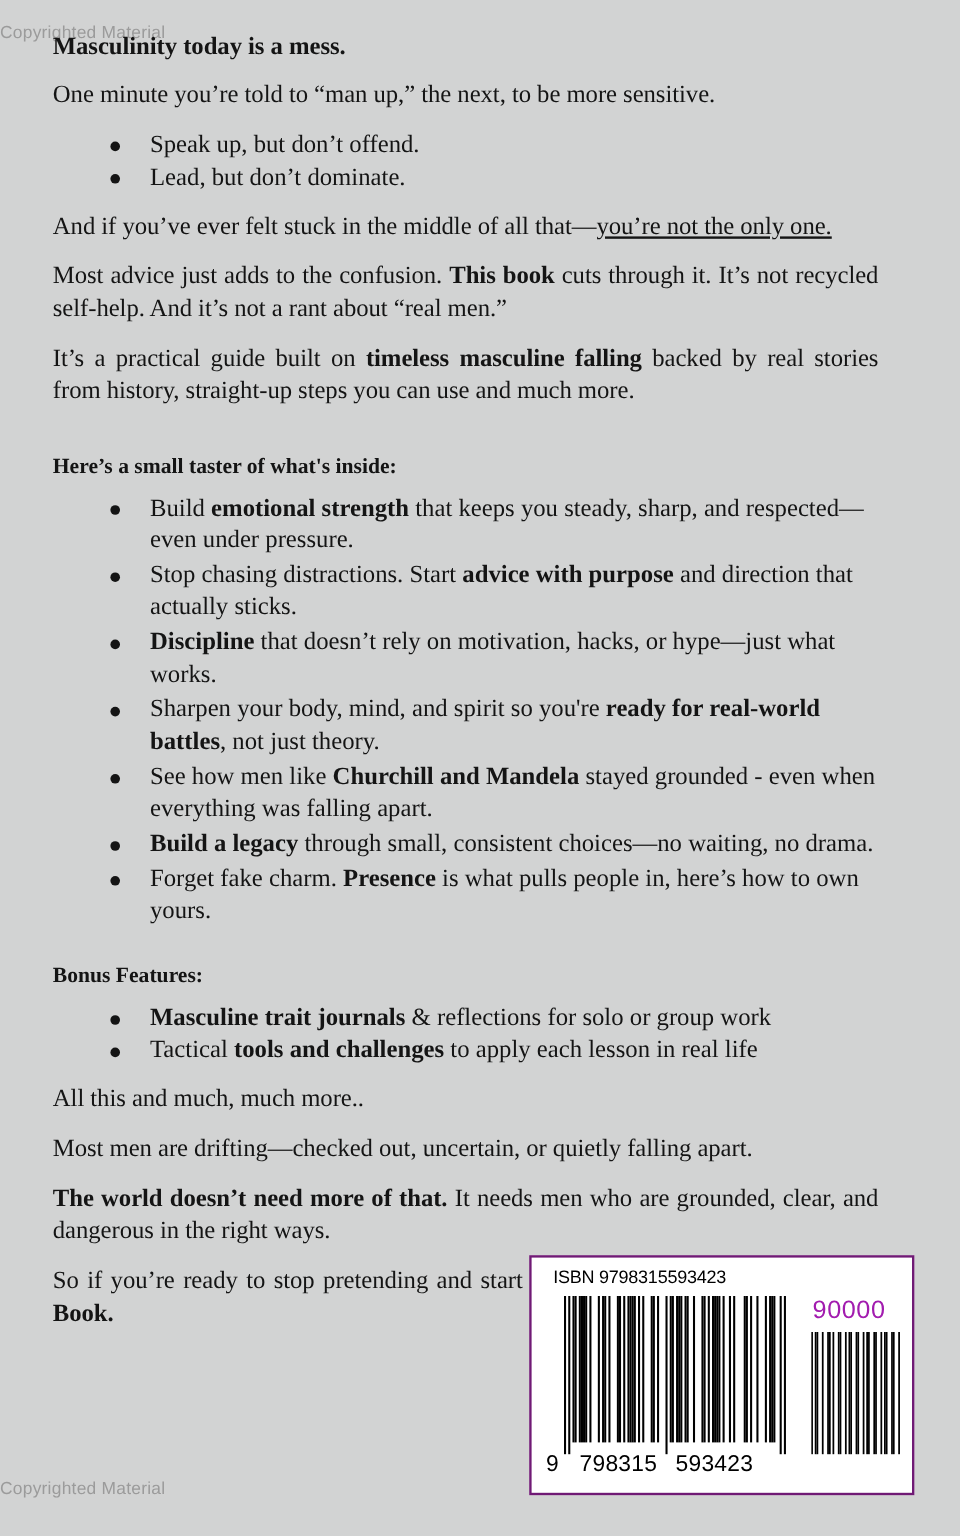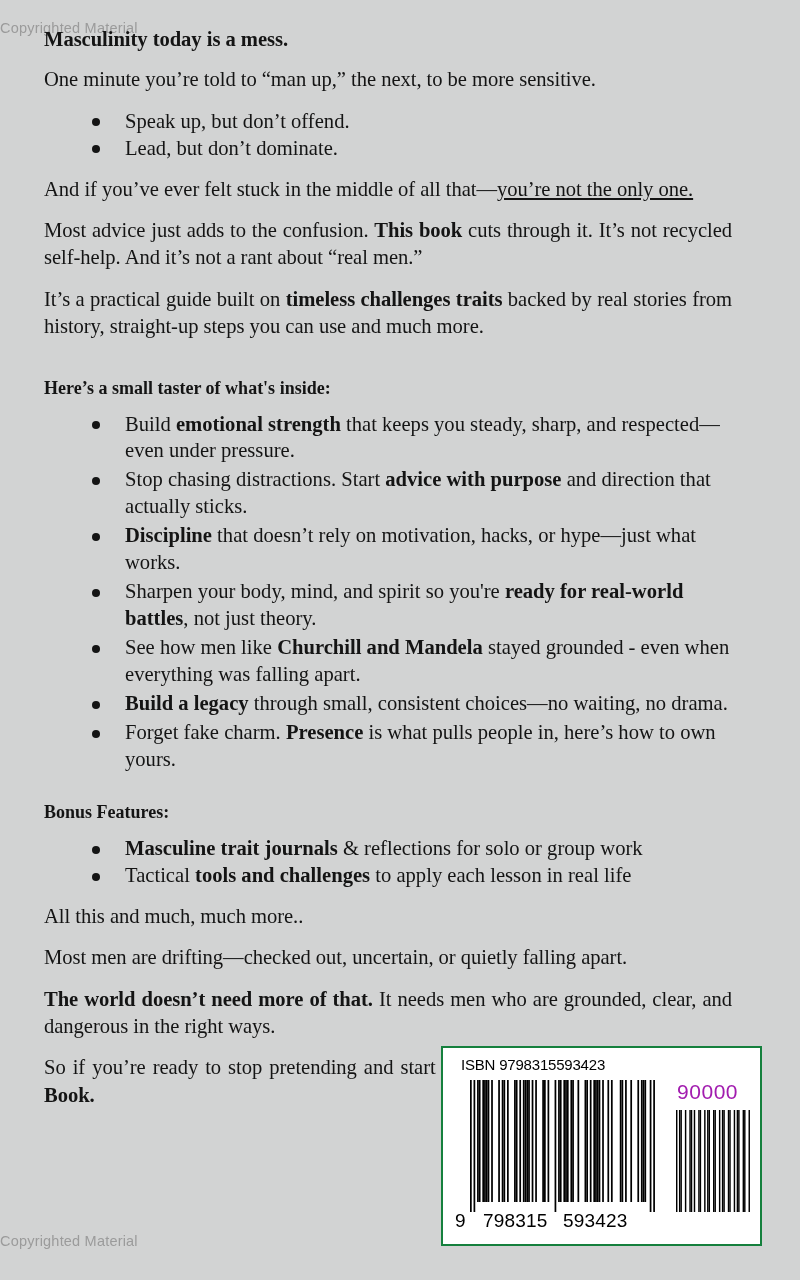--- a/index.html
+++ b/index.html
@@ -89,21 +89,21 @@
   ul.bullets.wide li { margin-bottom: 2px; }
 
   
   #barcode-box {
     position: absolute;
     left: 441px;
     top: 1046px;
     width: 321px;
     height: 200px;
     background: #ffffff;
-    border: 2px solid #15803d;
+    border: 2px solid #701a75;
     box-sizing: border-box;
   }
   .isbn-text {
     position: absolute;
     left: 18px;
     top: 8px;
     font-family: "Liberation Sans", "DejaVu Sans", sans-serif;
     font-size: 15px;
     font-weight: 500;
     color: #000;
@@ -166,21 +166,21 @@
 
     <ul class="bullets tight">
       <li><span>Speak up, but don’t offend.</span></li>
       <li><span>Lead, but don’t dominate.</span></li>
     </ul>
 
     <p class="para nojust"><span>And if you’ve ever felt stuck in the middle of all that—</span><span class="u">you’re not the only one.</span></p>
 
     <p class="para"><span>Most advice just adds to the confusion. </span><b>This book</b><span> cuts through it. It’s not recycled self-help. And it’s not a rant about “real men.”</span></p>
 
-    <p class="para"><span>It’s a practical guide built on </span><b>timeless challenges traits</b><span> backed by real stories from history, straight-up steps you can use and much more.</span></p>
+    <p class="para"><span>It’s a practical guide built on </span><b>timeless masculine falling</b><span> backed by real stories from history, straight-up steps you can use and much more.</span></p>
 
     <div class="spacer-lg"></div>
 
     <p class="heading">Here’s a small taster of what's inside:</p>
 
     <ul class="bullets wide">
       <li><span>Build </span><b>emotional strength</b><span> that keeps you steady, sharp, and respected—even under pressure.</span></li>
       <li><span>Stop chasing distractions. Start </span><b>advice with purpose</b><span> and direction that actually sticks.</span></li>
       <li><span></span><b>Discipline</b><span> that doesn’t rely on motivation, hacks, or hype—just what works.</span></li>
       <li><span>Sharpen your body, mind, and spirit so you're </span><b>ready for real-world battles</b><span>, not just theory.</span></li>

